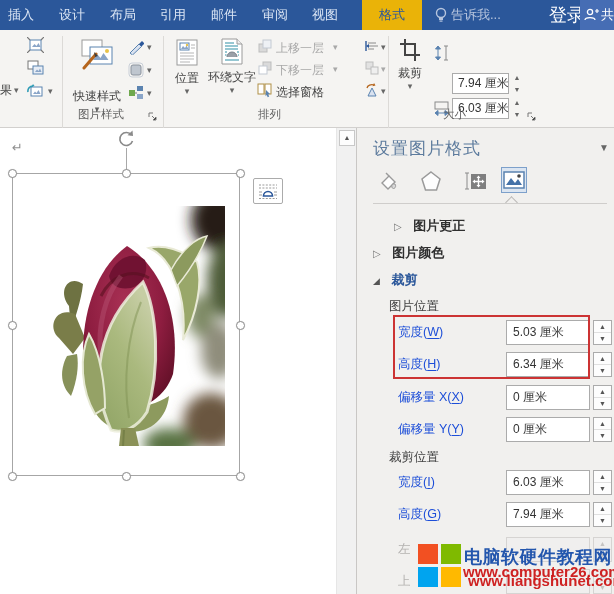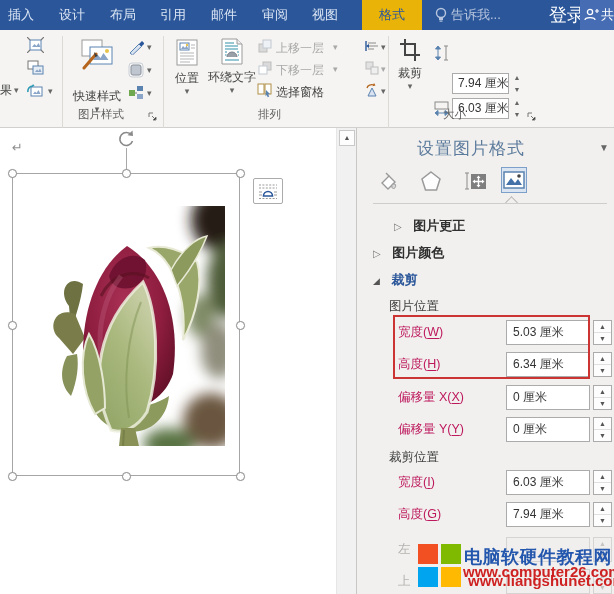--- a/index.html
+++ b/index.html
@@ -43,21 +43,21 @@
   .ptitle { font-size:17px; color:#5d7b9d; letter-spacing:1px; white-space:nowrap; }
   .pclose { font-size:10px; color:#666; }
   .ptabicon { width:26px; height:26px; display:flex; align-items:center; justify-content:center; }
   .ptab-sel { background:#dbe5f1; border:1px solid #7da0ca; }
   .pdivider { height:1px; background:#cfcdcb; }
   .caret { width:9px; height:9px; background:#f1f0ee; border-left:1px solid #b8b6b4; border-top:1px solid #b8b6b4; transform:rotate(45deg); }
   .secarrow { font-size:10px; color:#777; }
   .sechead { font-size:13px; font-weight:bold; color:#2f2f2f; white-space:nowrap; }
   .sechead-open { color:#2b579a; }
   .sublabel { font-size:12.5px; color:#3f3f3f; white-space:nowrap; }
-  .flabel { font-size:12.5px; color:#be185d; line-height:25px; white-space:nowrap; }
+  .flabel { font-size:12.5px; color:#1d4ed8; line-height:25px; white-space:nowrap; }
   .flabel u { text-underline-offset:2px; }
   .pfield { width:84px; height:25px; background:#fff; border:1px solid #ababab; font-size:12px; color:#333; padding-left:6px; font-family:"Liberation Sans",sans-serif; }
   .pspin { width:19px; height:25px; background:#fdfdfd; border:1px solid #ababab; display:flex; flex-direction:column; }
   .pspin span { flex:1; font-size:7px; color:#555; text-align:center; line-height:11px; cursor:default; }
   .pspin span:first-child { border-bottom:1px solid #e0e0e0; }
   .disabled-label { color:#b5b3b1 !important; }
   .pfield.disabled { background:#f0efee; border-color:#d6d4d2; }
   .pspin.disabled { background:#f0efee; border-color:#d6d4d2; }
   .pspin.disabled span { color:#c6c4c2; }
   .redbox { border:2px solid #cc3333; pointer-events:none; z-index:5; }
@@ -366,21 +366,21 @@
         <path d="M1,15.5 h18" stroke="#9a9a9a" stroke-dasharray="2,1.4"></path>
       </svg>
     </div>
   </div>
 
   <div class="abs scrollbar">
     <div class="abs scrollbtn">▲</div>
   </div>
 
   <div class="abs panel">
-    <div class="abs ptitle" style="left:16px;top:9px;margin-left:44px;">设置图片格式</div>
+    <div class="abs ptitle" style="left:16px;top:9px;">设置图片格式</div>
     <span class="abs pclose" style="left:242px;top:14px;">▼</span>
 
     <div class="abs ptabicon" style="left:17px;top:40px;">
       <svg width="24" height="24" viewBox="0 0 24 24">
           <path d="M7,14 L14,7 L20,13 L13,20 Z" fill="#fdfdfd" stroke="#9a9a9a" stroke-width="1.4"></path>
           <path d="M14,7 L11,4" stroke="#9a9a9a" stroke-width="1.4"></path>
           <path d="M20,15 c1.5,2.5 0,4.5 -1.5,4.5 c-1.5,0 -2.5,-2 -1,-4.5 z" fill="#d8d8d8" stroke="#9a9a9a"></path>
         </svg>
     </div>
     <div class="abs ptabicon" style="left:61px;top:40px;">

